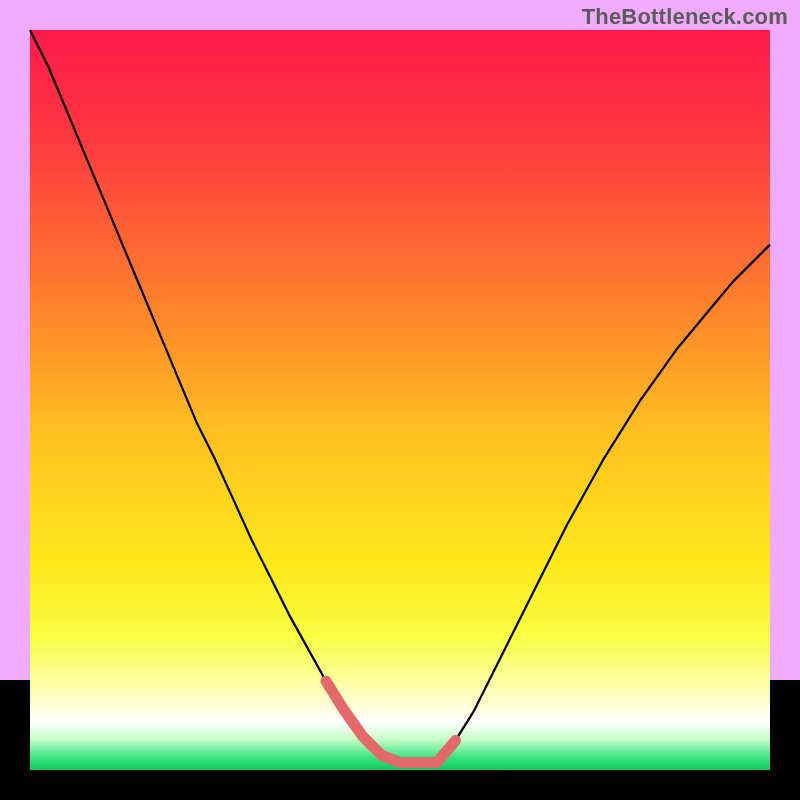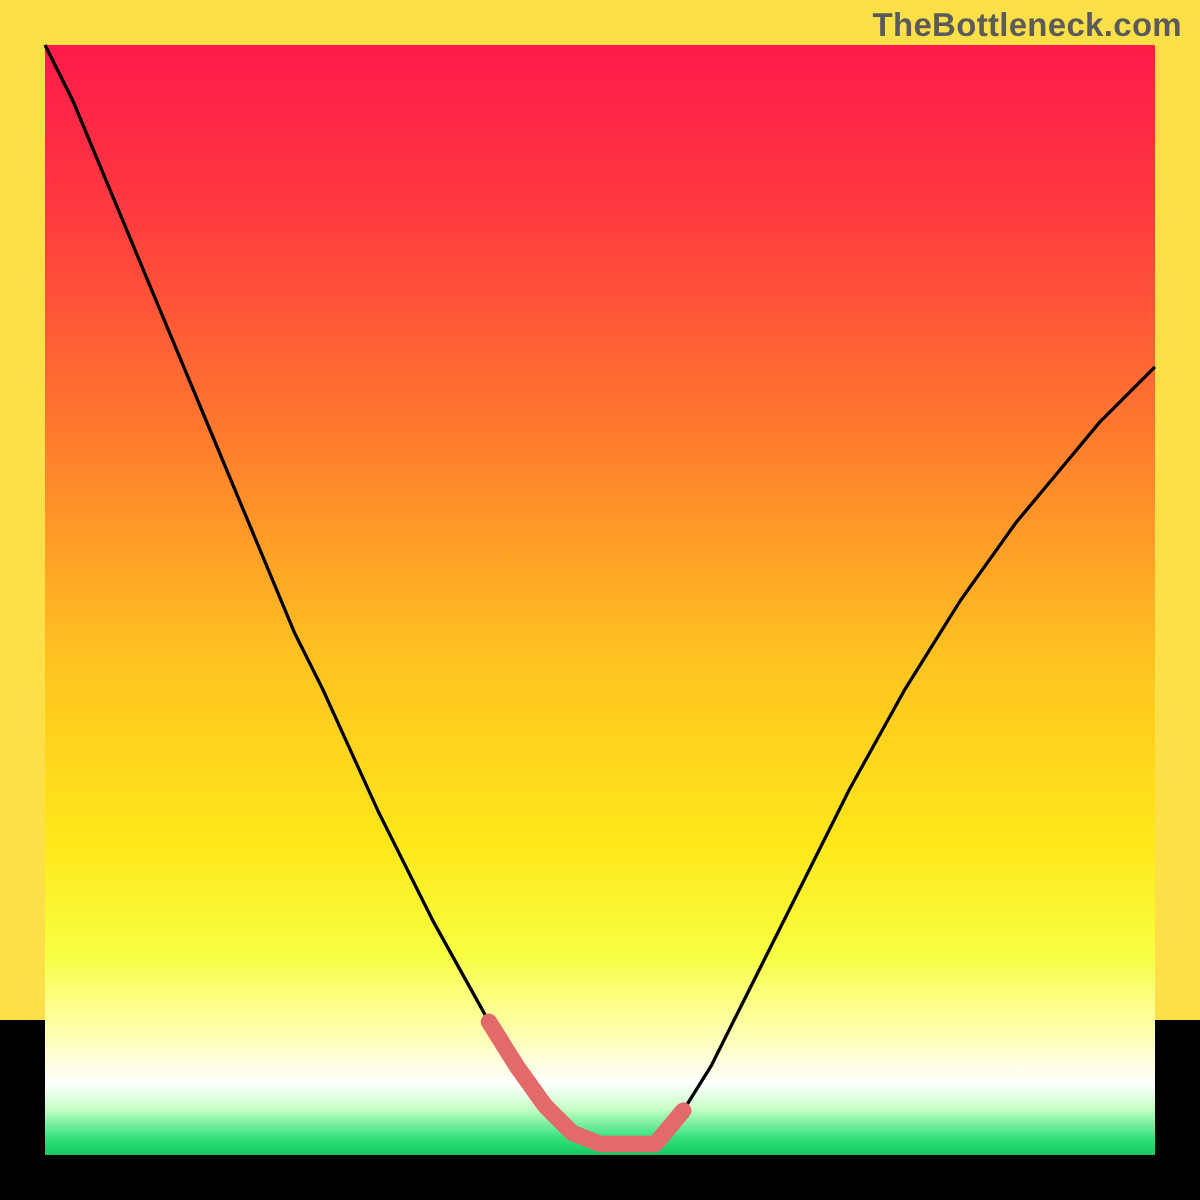--- a/index.html
+++ b/index.html
@@ -10,21 +10,21 @@
     background: #000;
     font-family: Arial, Helvetica, sans-serif;
     overflow: hidden;
   }
   .frame {
     position: absolute;
     left: 0;
     top: 0;
     width: 800px;
     height: 680px;
-    background: #fde047;
+    background: #f0abfc;
   }
   .watermark {
     position: absolute;
     top: 4px;
     right: 12px;
     color: #5b5b5b;
     font-size: 22px;
     font-weight: 600;
     letter-spacing: 0.2px;
     user-select: none;

